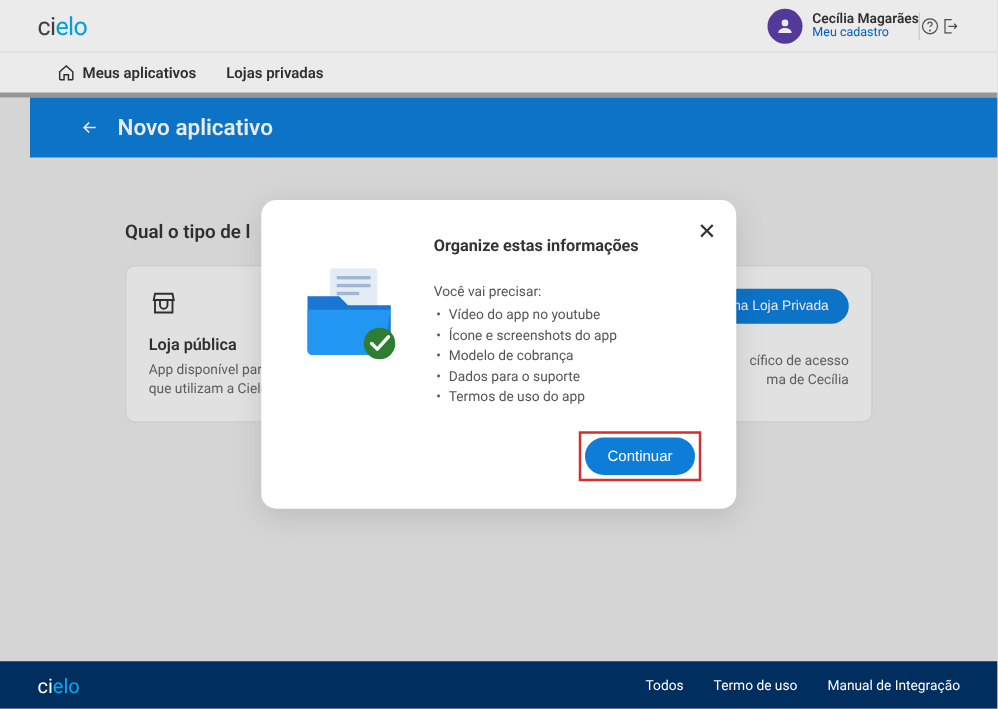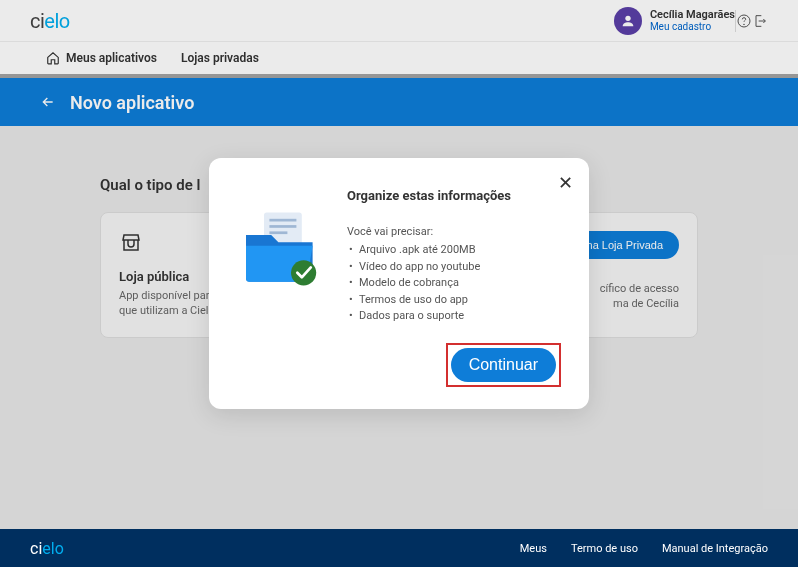--- a/index.html
+++ b/index.html
@@ -19,21 +19,21 @@
 .user-link { font-size: 10px; color: #0066CC; }
 .header-divider { width: 1px; height: 22px; background: #ddd; }
 .header-icon { width: 16px; height: 16px; stroke: #555; fill: none; stroke-width: 1.5; cursor: pointer; }
 
 
 .nav { background: #fff; height: 36px; display: flex; align-items: center; gap: 24px; padding: 0 46px; border-bottom: 4px solid #a3a3a3; }
 .nav-item { display: flex; align-items: center; gap: 6px; font-size: 12px; color: #333; font-weight: 600; cursor: pointer; }
 .nav-item svg { width: 14px; height: 14px; stroke: #333; fill: none; stroke-width: 2; }
 
 
-.banner { background: #0E7DD8; height: 48px; display: flex; align-items: center; gap: 14px; padding: 0 40px; }
+.banner { background: #0E7DD8; height: 48px; display: flex; align-items: center; gap: 14px; padding: 0 40px; margin-left: 24px; }
 .banner svg { width: 16px; height: 16px; stroke: #fff; fill: none; stroke-width: 2; }
 .banner-title { color: #fff; font-size: 18px; font-weight: 600; }
 
 
 .content { padding: 50px 100px; }
 .content-title { font-size: 15px; font-weight: 600; color: #333; margin-bottom: 18px; }
 .card-row { display: flex; gap: 20px; }
 .card { flex: 1; background: #f5f5f5; border: 1px solid #ddd; border-radius: 8px; padding: 18px; position: relative; min-height: 110px; }
 .card-icon { width: 24px; height: 24px; margin-bottom: 10px; }
 .card-title { font-size: 13px; font-weight: 600; color: #333; margin-bottom: 4px; }
@@ -47,21 +47,21 @@
 .modal-body { display: flex; gap: 20px; align-items: flex-start; margin-top: 6px; }
 .modal-illust { width: 90px; flex-shrink: 0; margin-top: 20px; }
 .modal-text { flex: 1; }
 .modal-title { font-size: 13px; font-weight: 700; color: #333; margin-bottom: 22px; }
 .modal-sub { font-size: 11px; color: #555; margin-bottom: 4px; }
 .modal-list { list-style: none; padding-left: 2px; }
 .modal-list li { font-size: 11px; color: #555; line-height: 1.5; padding-left: 10px; position: relative; }
 .modal-list li::before { content: "•"; position: absolute; left: 0; color: #555; }
 .modal-footer { display: flex; justify-content: flex-end; margin-top: 18px; }
 .modal-btn-wrap { border: 2px solid #d32f2f; padding: 3px; }
-.modal-btn { background: #0E7DD8; color: #fff; border: none; border-radius: 18px; padding: 8px 18px; font-size: 16px; cursor: pointer; }
+.modal-btn { background: #0E7DD8; color: #fff; border: none; border-radius: 18px; padding: 8px 18px; font-size: 12px; cursor: pointer; }
 
 
 .footer { position: absolute; bottom: 0; left: 0; right: 0; background: #002F5F; height: 38px; display: flex; align-items: center; justify-content: space-between; padding: 0 30px; }
 .footer-left { display: flex; align-items: center; gap: 10px; }
 .footer-logo { font-size: 16px; font-weight: 400; }
 .footer-logo .ci { color: #fff; }
 .footer-logo .elo { color: #00AEEF; }
 .footer-copy { font-size: 10px; color: #a8c4dd; }
 .footer-links { display: flex; gap: 24px; }
 .footer-link { font-size: 11px; color: #fff; cursor: pointer; }
@@ -154,40 +154,40 @@
           <path d="M10 30 h28 l8 8 h38 v40 a4 4 0 01-4 4 H14 a4 4 0 01-4-4 z" fill="#1976D2"></path>
           <path d="M10 42 h74 l-6 36 a4 4 0 01-4 4 H14 a4 4 0 01-4-4 z" fill="#2196F3"></path>
           <circle cx="74" cy="72" r="14" fill="#2E7D32"></circle>
           <path d="M67 72 l5 5 10-11" stroke="#fff" stroke-width="3" fill="none" stroke-linecap="round" stroke-linejoin="round"></path>
         </svg>
       </div>
       <div class="modal-text">
         <div class="modal-title">Organize estas informações</div>
         <div class="modal-sub">Você vai precisar:</div>
         <ul class="modal-list">
-          <li>Arquivo .apk até 200MB</li>
           <li>Vídeo do app no youtube</li>
+          <li>Ícone e screenshots do app</li>
           <li>Modelo de cobrança</li>
+          <li>Dados para o suporte</li>
           <li>Termos de uso do app</li>
-          <li>Dados para o suporte</li>
         </ul>
       </div>
     </div>
     <div class="modal-footer">
       <div class="modal-btn-wrap">
         <button class="modal-btn">Continuar</button>
       </div>
     </div>
   </div>
 </div>
 
 <div class="footer">
   <div class="footer-left">
     <div class="footer-logo">
       <span class="ci">ci</span><span class="elo">elo</span>
     </div>
   </div>
   <div class="footer-links">
-    <span class="footer-link">Meus</span>
+    <span class="footer-link">Todos</span>
     <span class="footer-link">Termo de uso</span>
     <span class="footer-link">Manual de Integração</span>
   </div>
 </div>
 
 </body></html>

